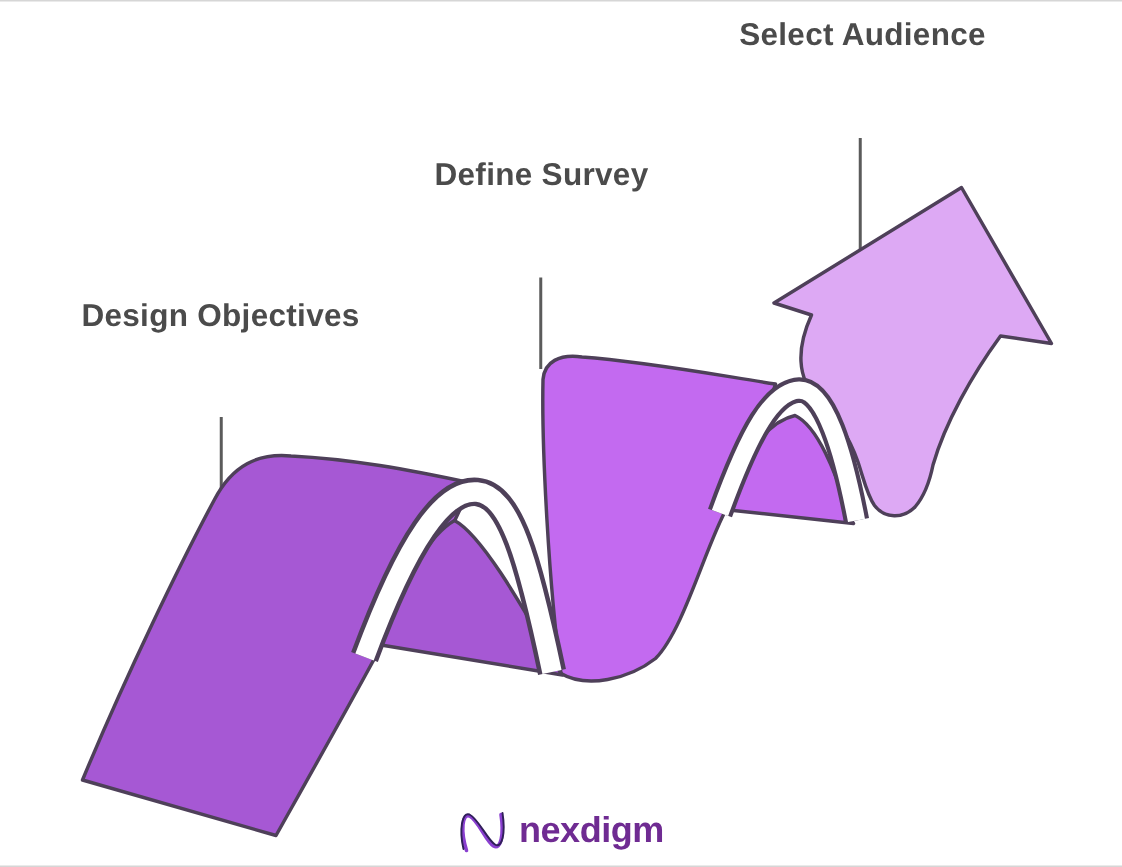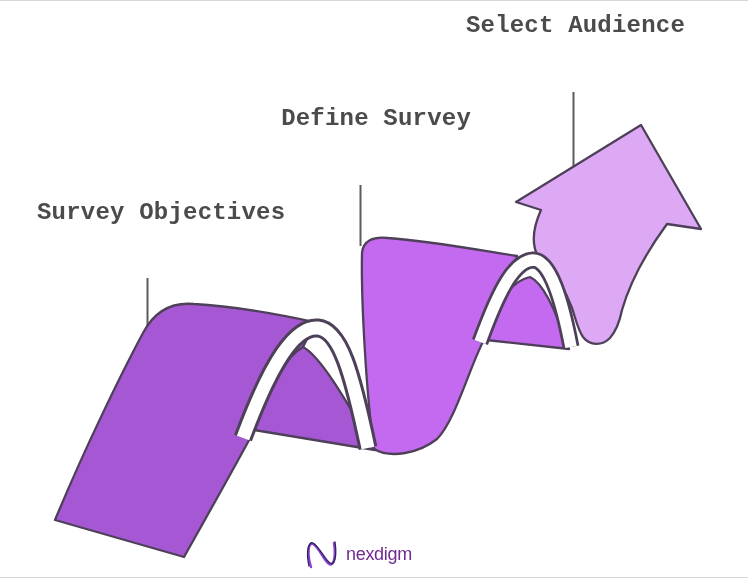--- a/index.html
+++ b/index.html
@@ -6,40 +6,40 @@
   body{
     width:748px;height:578px;position:relative;overflow:hidden;
     background:var(--c-background,#fff);
     font-family:"Liberation Sans", sans-serif;
   }
   .hairline{position:absolute;left:0;width:748px;height:1px;background:var(--c-border,#d6d6d6);}
   .hairline.top{top:0;}
   .hairline.bottom{bottom:0;}
   svg.diagram{position:absolute;left:0;top:0;}
   .step-label{
-    position:absolute;width:220px;text-align:right;
-    font-size:24px;font-weight:bold;color:var(--c-label_text,#4b4b4b);
-    letter-spacing:0.2px;white-space:nowrap;font-family:Liberation Mono, monospace;
+    position:absolute;width:220px;text-align:center;
+    font-size:21px;font-weight:bold;color:var(--c-label_text,#4b4b4b);
+    letter-spacing:0.2px;white-space:nowrap;
   }
   .label-1{left:37px;top:199px;}
   .label-2{left:251px;top:105px;}
   .label-3{left:465px;top:12px;}
   .pointer{stroke:var(--c-pointer_line,#5b5b5b);stroke-width:2;}
   .shape{stroke:var(--c-outline,#4e4059);stroke-width:2.3;stroke-linejoin:round;}
   .wave1{fill:var(--c-wave1,#a658d4);}
   .wave2{fill:var(--c-wave2,#c36af0);}
   .arrow{fill:var(--c-arrow,#dda9f4);}
   .band-edge{fill:none;stroke:var(--c-outline,#4e4059);stroke-linecap:butt;}
   .band-fill{fill:none;stroke:var(--c-band,#ffffff);stroke-linecap:butt;}
   .logo{
     position:absolute;left:304px;top:536px;height:36px;
     display:flex;align-items:center;
   }
   .logo-text{
-    font-size:18px;font-weight:normal;color:var(--c-logo_purple,#6f2b92);
+    font-size:24px;font-weight:bold;color:var(--c-logo_purple,#6f2b92);
     letter-spacing:-0.3px;margin-left:6px;
   }
 </style>
 </head>
 <body>
 
 <div class="hairline top"></div>
 <div class="hairline bottom"></div>
 
 <svg class="diagram" width="748" height="578" viewBox="0 0 748 578">
@@ -95,21 +95,21 @@
            L 569,349
            L 486,340
            Z"></path>
 
   <g>
     <path class="band-edge" stroke-width="17" d="M 480,342 C 500,287 515,261 533,260 C 550,260 562,300 571,347"></path>
     <path class="band-fill" stroke-width="11.5" d="M 480,342 C 500,287 515,261 533,260 C 550,260 562,300 571,347"></path>
   </g>
 </svg>
 
-<div class="step-label label-1">Survey Objectives</div>
+<div class="step-label label-1">Design Objectives</div>
 <div class="step-label label-2">Define Survey</div>
 <div class="step-label label-3">Select Audience</div>
 
 <div class="logo">
   <svg width="36" height="36" viewBox="0 0 36 36">
     <path d="M 7,31 C 3,18 4,6 9,8 C 15,11 20,25 25,28 C 30,31 32,20 30,7" fill="none" stroke="var(--c-logo_icon_light,#8a3fd0)" stroke-width="2.4" stroke-linecap="round"></path>
     <path d="M 5,30 C 2,17 4,5 9,7 C 15,10 21,24 26,27 C 31,30 33,19 31,6" fill="none" stroke="var(--c-logo_icon_dark,#31205a)" stroke-width="1.3" stroke-linecap="round"></path>
   </svg>
   <span class="logo-text">nexdigm</span>
 </div>

